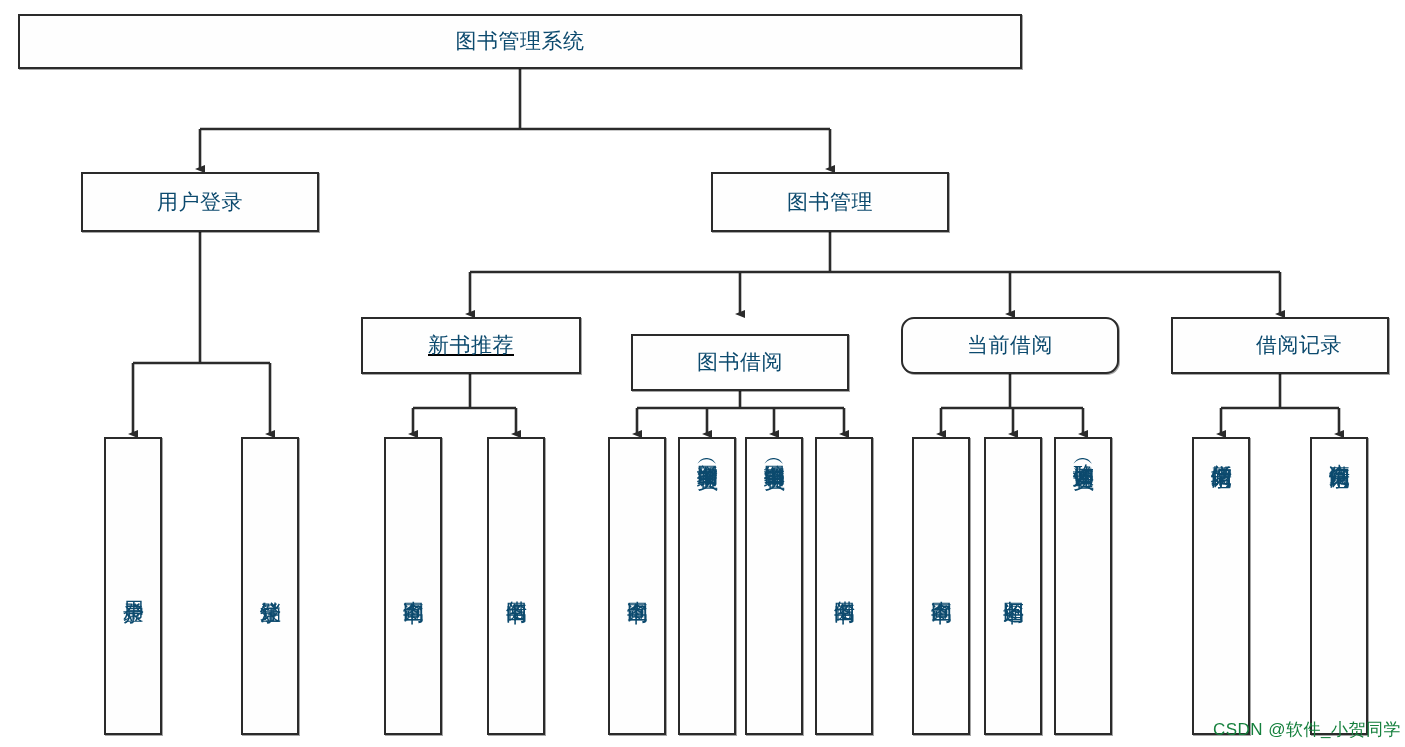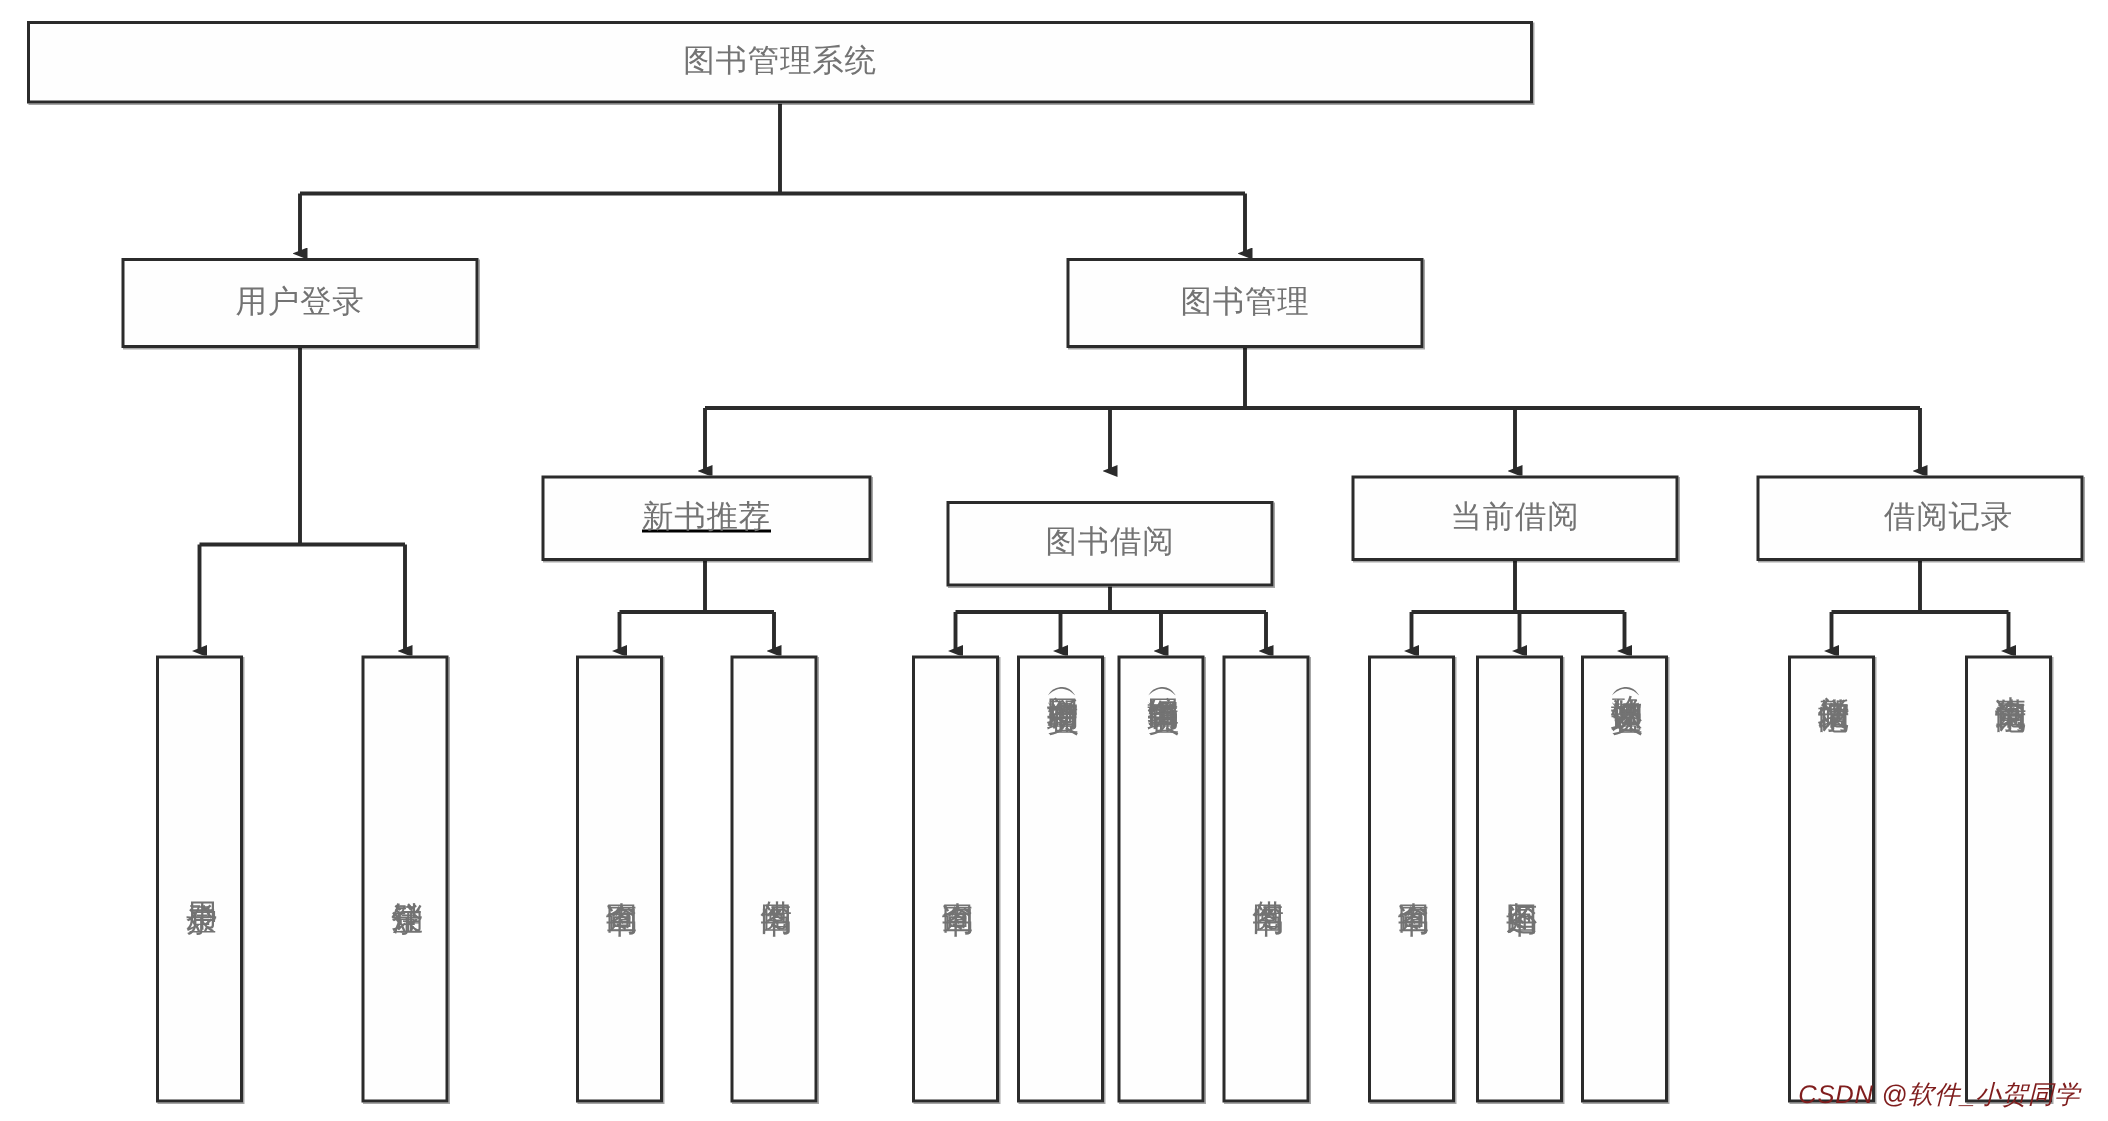--- a/index.html
+++ b/index.html
@@ -30,21 +30,21 @@
     position: absolute;
     box-sizing: border-box;
     background: #fefefe;
     border: 2px solid #2b2b2b;
     display: flex;
     align-items: center;
     justify-content: center;
     box-shadow: 1px 1px 0 rgba(0,0,0,0.35);
   }
   .node-label {
-    color: #737373;
+    color: #0c4a6e;
     font-size: 21px;
     line-height: 1.18;
     letter-spacing: 0.5px;
     text-align: center;
     white-space: nowrap;
   }
   .node.vertical .node-label {
     writing-mode: vertical-rl;
     text-orientation: upright;
     font-size: 21px;
@@ -56,28 +56,27 @@
   .node.vertical {
     align-items: flex-start;
     padding-top: 8px;
   }
   .node.vertical.centered {
     align-items: center;
     padding-top: 0;
   }
   .watermark {
     position: absolute;
-    right: 18px;
+    right: 4px;
     bottom: 6px;
     font-size: 17px;
-    color: #7f1d1d;
+    color: #15803d;
     letter-spacing: 0.5px;
     white-space: nowrap;
     pointer-events: none;
-    font-style: italic;
   }
 </style>
 </head>
 <body>
 
 <div id="diagram-root">
 
   <svg class="edges" viewBox="0 0 1405 747" xmlns="http://www.w3.org/2000/svg">
     <defs>
       <marker id="arrow" markerWidth="10" markerHeight="10" refX="4" refY="5" orient="auto" markerUnits="userSpaceOnUse">
@@ -130,21 +129,21 @@
       </div>
       <div class="node" style="left: 711px; top: 172px; width: 238px; height: 60px;">
         <span class="node-label">图书管理</span>
       </div>
       <div class="node" style="left: 361px; top: 317px; width: 220px; height: 57px; text-decoration: underline;">
         <span class="node-label">新书推荐</span>
       </div>
       <div class="node" style="left: 631px; top: 334px; width: 218px; height: 57px;">
         <span class="node-label">图书借阅</span>
       </div>
-      <div class="node" style="left: 901px; top: 317px; width: 218px; height: 57px;">
+      <div class="node" style="left: 901px; top: 317px; width: 218px; height: 57px; border-radius: 13px;">
         <span class="node-label">当前借阅</span>
       </div>
       <div class="node" style="left: 1171px; top: 317px; width: 218px; height: 57px; padding-left: 38px;">
         <span class="node-label">借阅记录</span>
       </div>
       <div class="node vertical centered" style="left: 104px; top: 437px; width: 58px; height: 298px;">
         <span class="node-label">用户登录</span>
       </div>
       <div class="node vertical centered" style="left: 241px; top: 437px; width: 58px; height: 298px;">
         <span class="node-label">注销登录</span>

